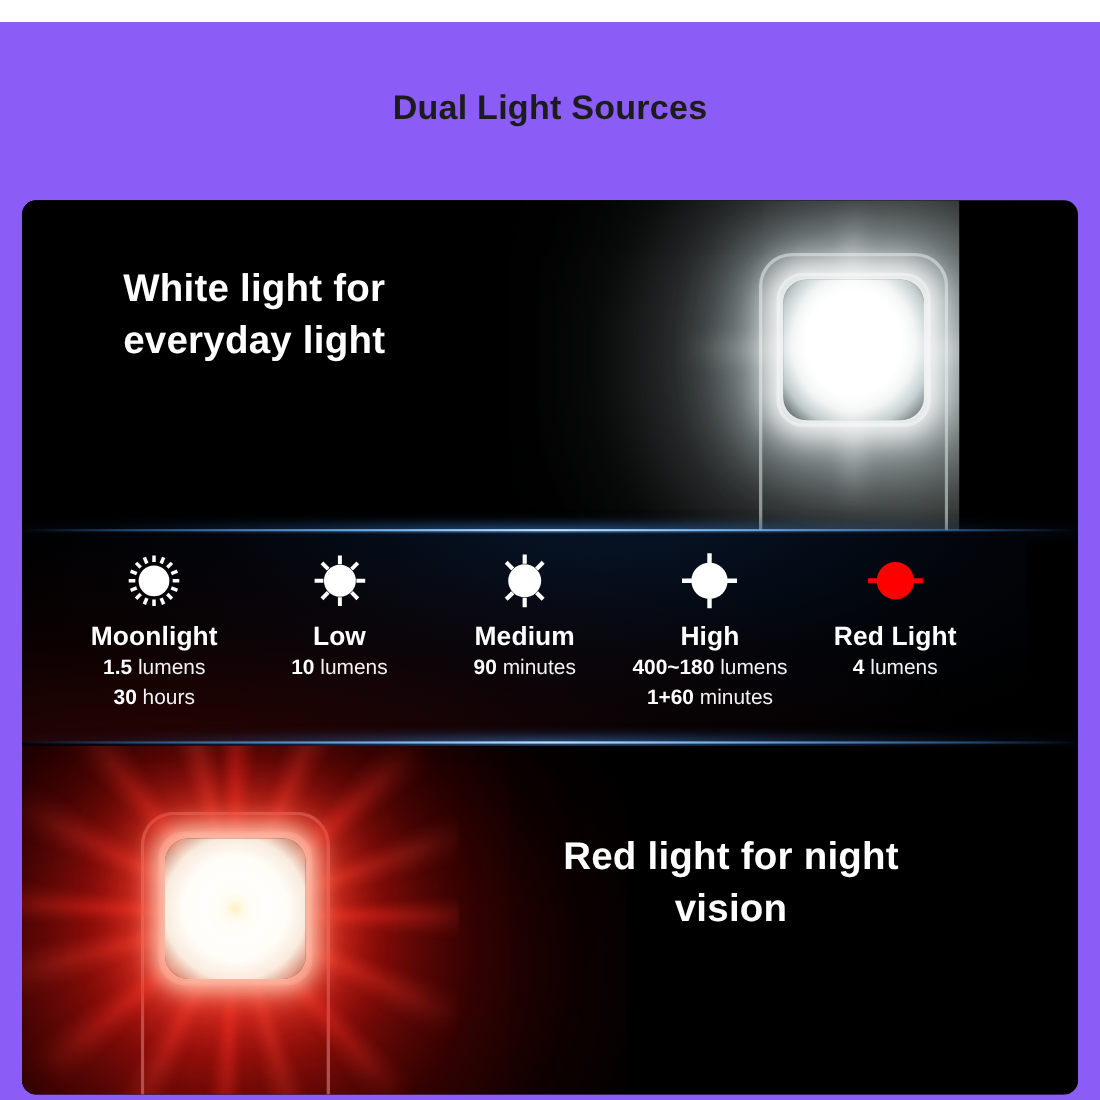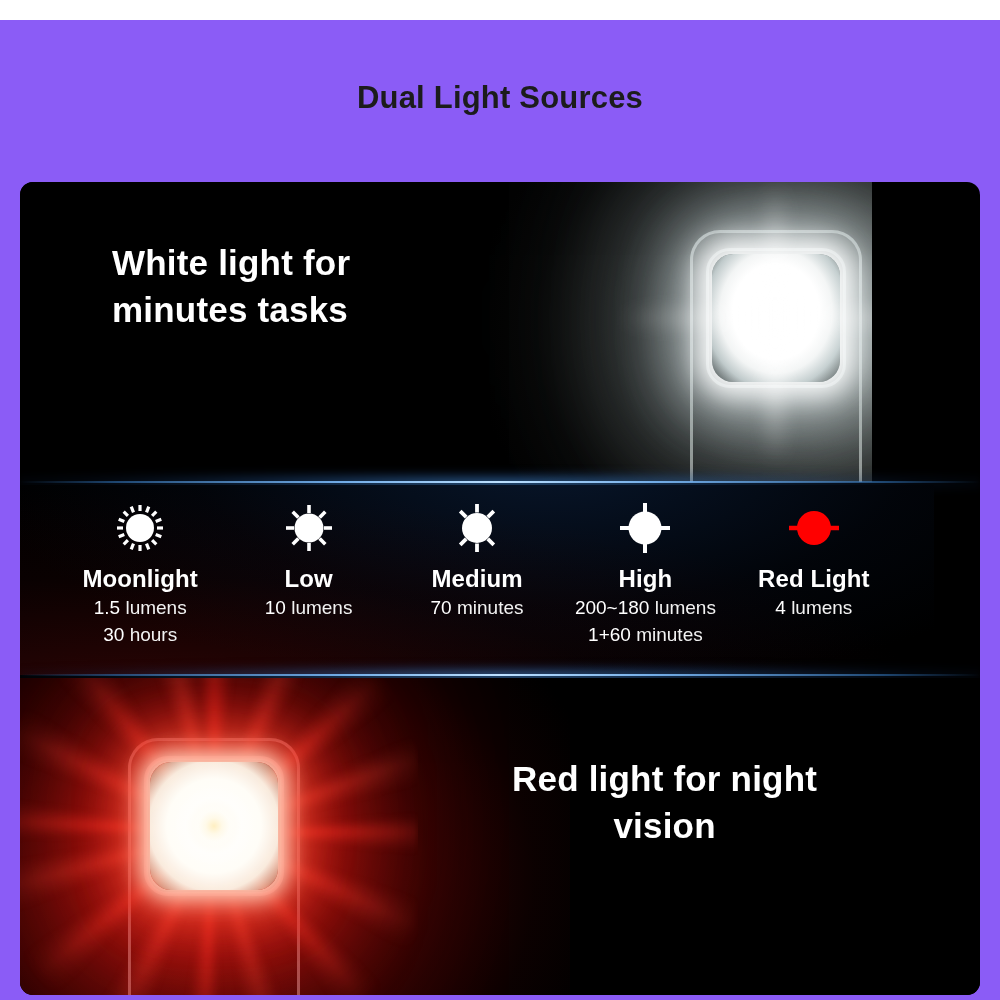--- a/index.html
+++ b/index.html
@@ -214,21 +214,21 @@
     letter-spacing: 0.1px;
   }
   .mode-spec {
     font-size: 19px;
     font-weight: normal;
     line-height: 1.26;
     color: #f2f2f2;
     margin-top: 3px;
     white-space: nowrap;
   }
-  .mode-spec b { font-weight: normal; color: #ffffff; }
+  .mode-spec b { font-weight: bold; color: #ffffff; }
 
   
   .section-red {
     position: absolute;
     left: 0;
     top: 496px;
     width: 960px;
     height: 317px;
     background: #000;
     overflow: hidden;
@@ -353,21 +353,21 @@
       <div class="torch-white">
         <div class="body"></div>
         <div class="bezel"></div>
         <div class="lens"></div>
         <div class="flare-v"></div>
         <div class="flare-h"></div>
       </div>
 
       <div class="headline-white">
         <div>White light for</div>
-        <div>minutes tasks</div>
+        <div>everyday light</div>
       </div>
     </div>
 
     <div class="divider" style="top:288px;">
       <div class="halo"></div>
       <div class="core"></div>
     </div>
 
     <div class="modes">
 
@@ -428,37 +428,37 @@
               <line x1="36" y1="7" x2="36" y2="15.5"></line>
               <line x1="36" y1="46.5" x2="36" y2="55"></line>
               <line x1="19.2" y1="14.2" x2="25.2" y2="20.2"></line>
               <line x1="46.8" y1="41.8" x2="52.8" y2="47.8"></line>
               <line x1="52.8" y1="14.2" x2="46.8" y2="20.2"></line>
               <line x1="25.2" y1="41.8" x2="19.2" y2="47.8"></line>
             </g>
           </svg>
         </div>
         <div class="mode-label">Medium</div>
-        <div class="mode-spec"><b>70</b> <span>minutes</span></div>
+        <div class="mode-spec"><b>90</b> <span>minutes</span></div>
       </div>
 
       <div class="mode">
         <div class="mode-icon">
           <svg width="72" height="62" viewBox="0 0 72 62" aria-hidden="true">
             <circle cx="36" cy="31" r="16.5" fill="#ffffff"></circle>
             <g stroke="#ffffff" stroke-width="4" stroke-linecap="butt">
               <line x1="36" y1="6" x2="36" y2="15"></line>
               <line x1="36" y1="47" x2="36" y2="56"></line>
               <line x1="11" y1="31" x2="20" y2="31"></line>
               <line x1="52" y1="31" x2="61" y2="31"></line>
             </g>
           </svg>
         </div>
         <div class="mode-label">High</div>
-        <div class="mode-spec"><b>200~180</b> <span>lumens</span></div>
+        <div class="mode-spec"><b>400~180</b> <span>lumens</span></div>
         <div class="mode-spec"><b>1+60</b> <span>minutes</span></div>
       </div>
 
       <div class="mode">
         <div class="mode-icon">
           <svg width="72" height="62" viewBox="0 0 72 62" aria-hidden="true">
             <circle cx="36" cy="31" r="17" fill="#ff0000"></circle>
             <g stroke="#ff0000" stroke-width="4.5" stroke-linecap="butt">
               <line x1="11" y1="31" x2="20" y2="31"></line>
               <line x1="52" y1="31" x2="61" y2="31"></line>

